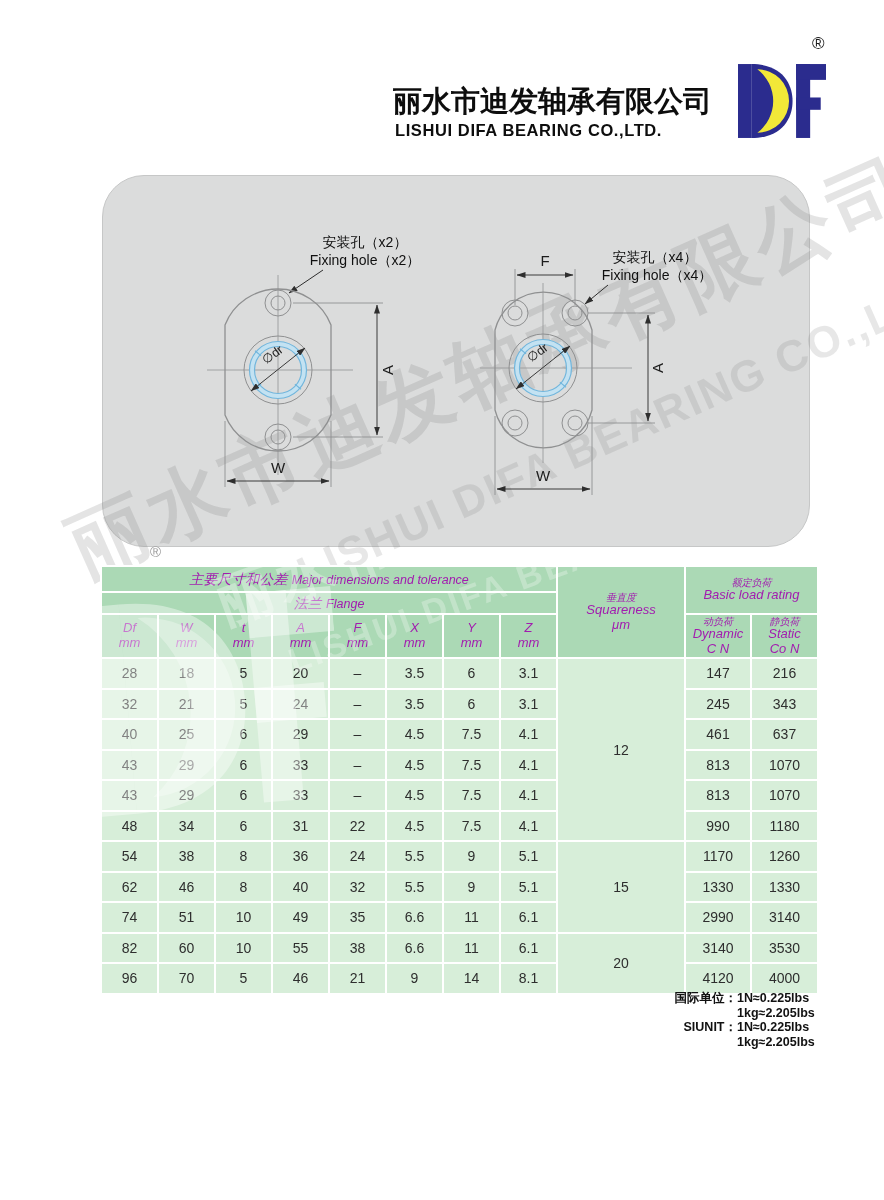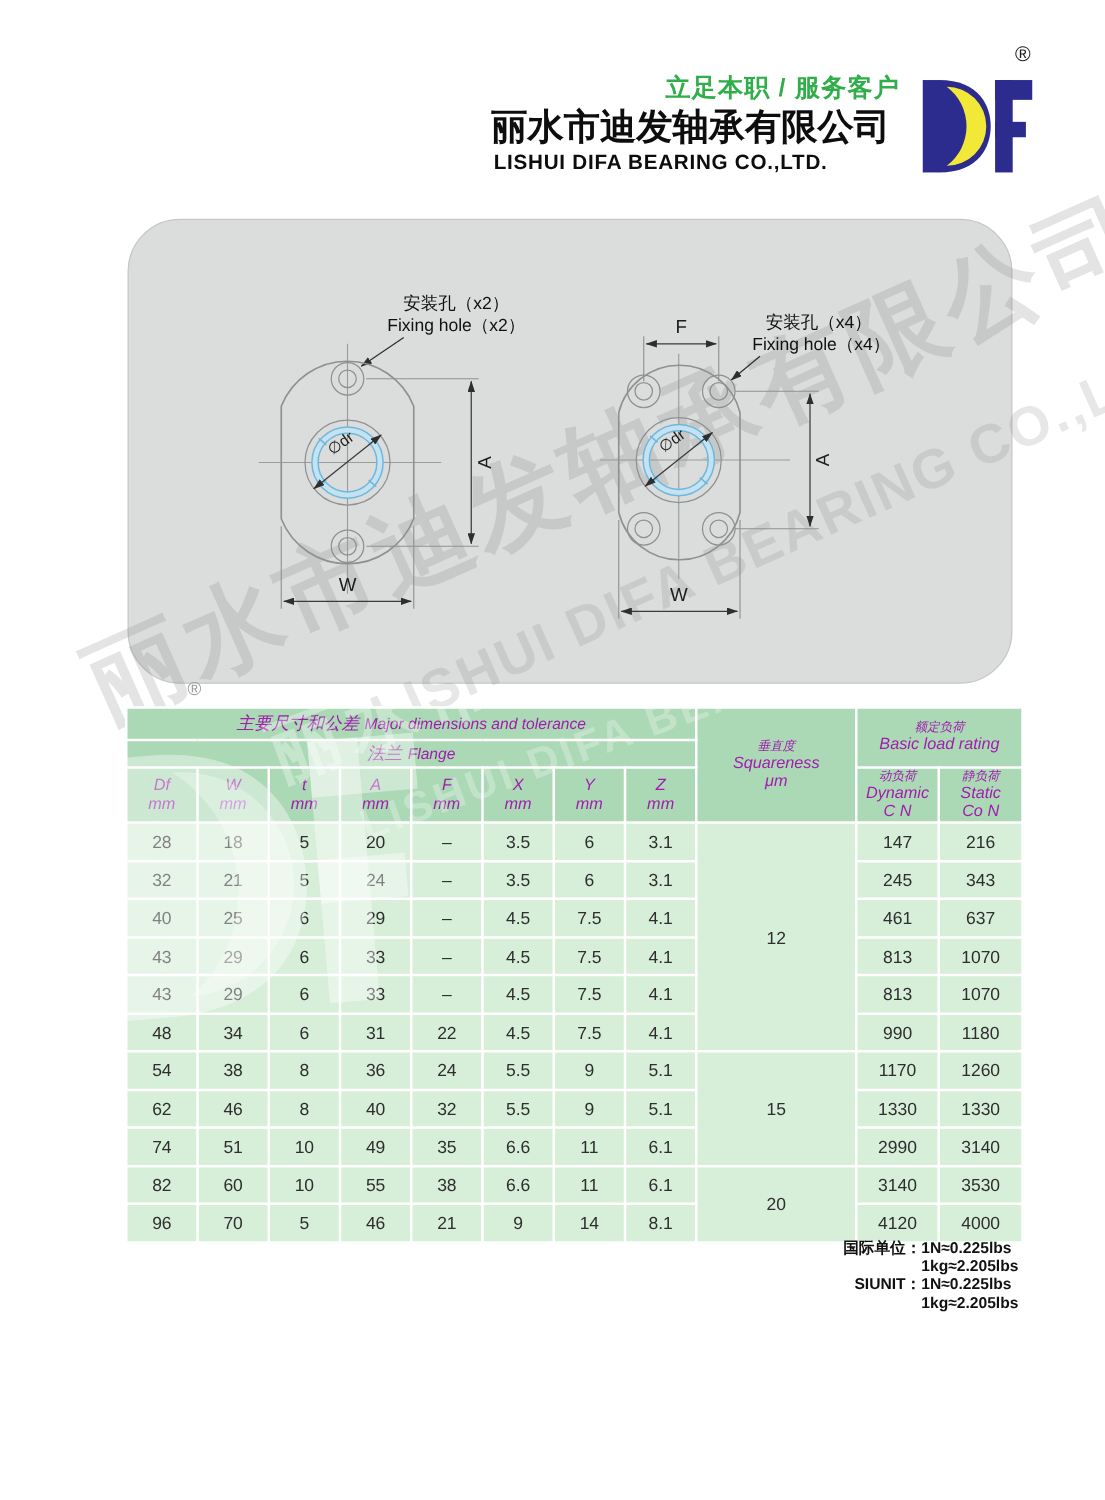--- a/index.html
+++ b/index.html
@@ -68,21 +68,20 @@
          line-height:14.5px;color:#111;z-index:3;}
   .note-label{text-align:right;white-space:nowrap;}
   .note-value{text-align:left;white-space:nowrap;}
 </style>
 </head>
 <body>
 
 <div id="page">
 
   <div class="reg-top">®</div>
-  <div class="slogan">立足本职 / 服务客户</div>
   <div class="company-cn">丽水市迪发轴承有限公司</div>
   <div class="company-en">LISHUI DIFA BEARING CO.,LTD.</div>
   <svg class="logo" viewBox="0 0 100 96" aria-hidden="true">
     <rect class="lg-blue" x="0" y="6" width="15" height="84"></rect>
     <path class="lg-blue" d="M15,6 C52,6 62,30 62,48 C62,66 52,90 15,90 Z"></path>
     <path class="lg-yellow" d="M22,12 A36,36 0 0,1 22,84 A45,45 0 0,0 22,12 Z"></path>
     <rect class="lg-blue" x="66" y="6" width="16" height="84"></rect>
     <rect class="lg-blue" x="66" y="6" width="34" height="18"></rect>
     <rect class="lg-blue" x="66" y="44" width="28" height="14"></rect>
   </svg>

